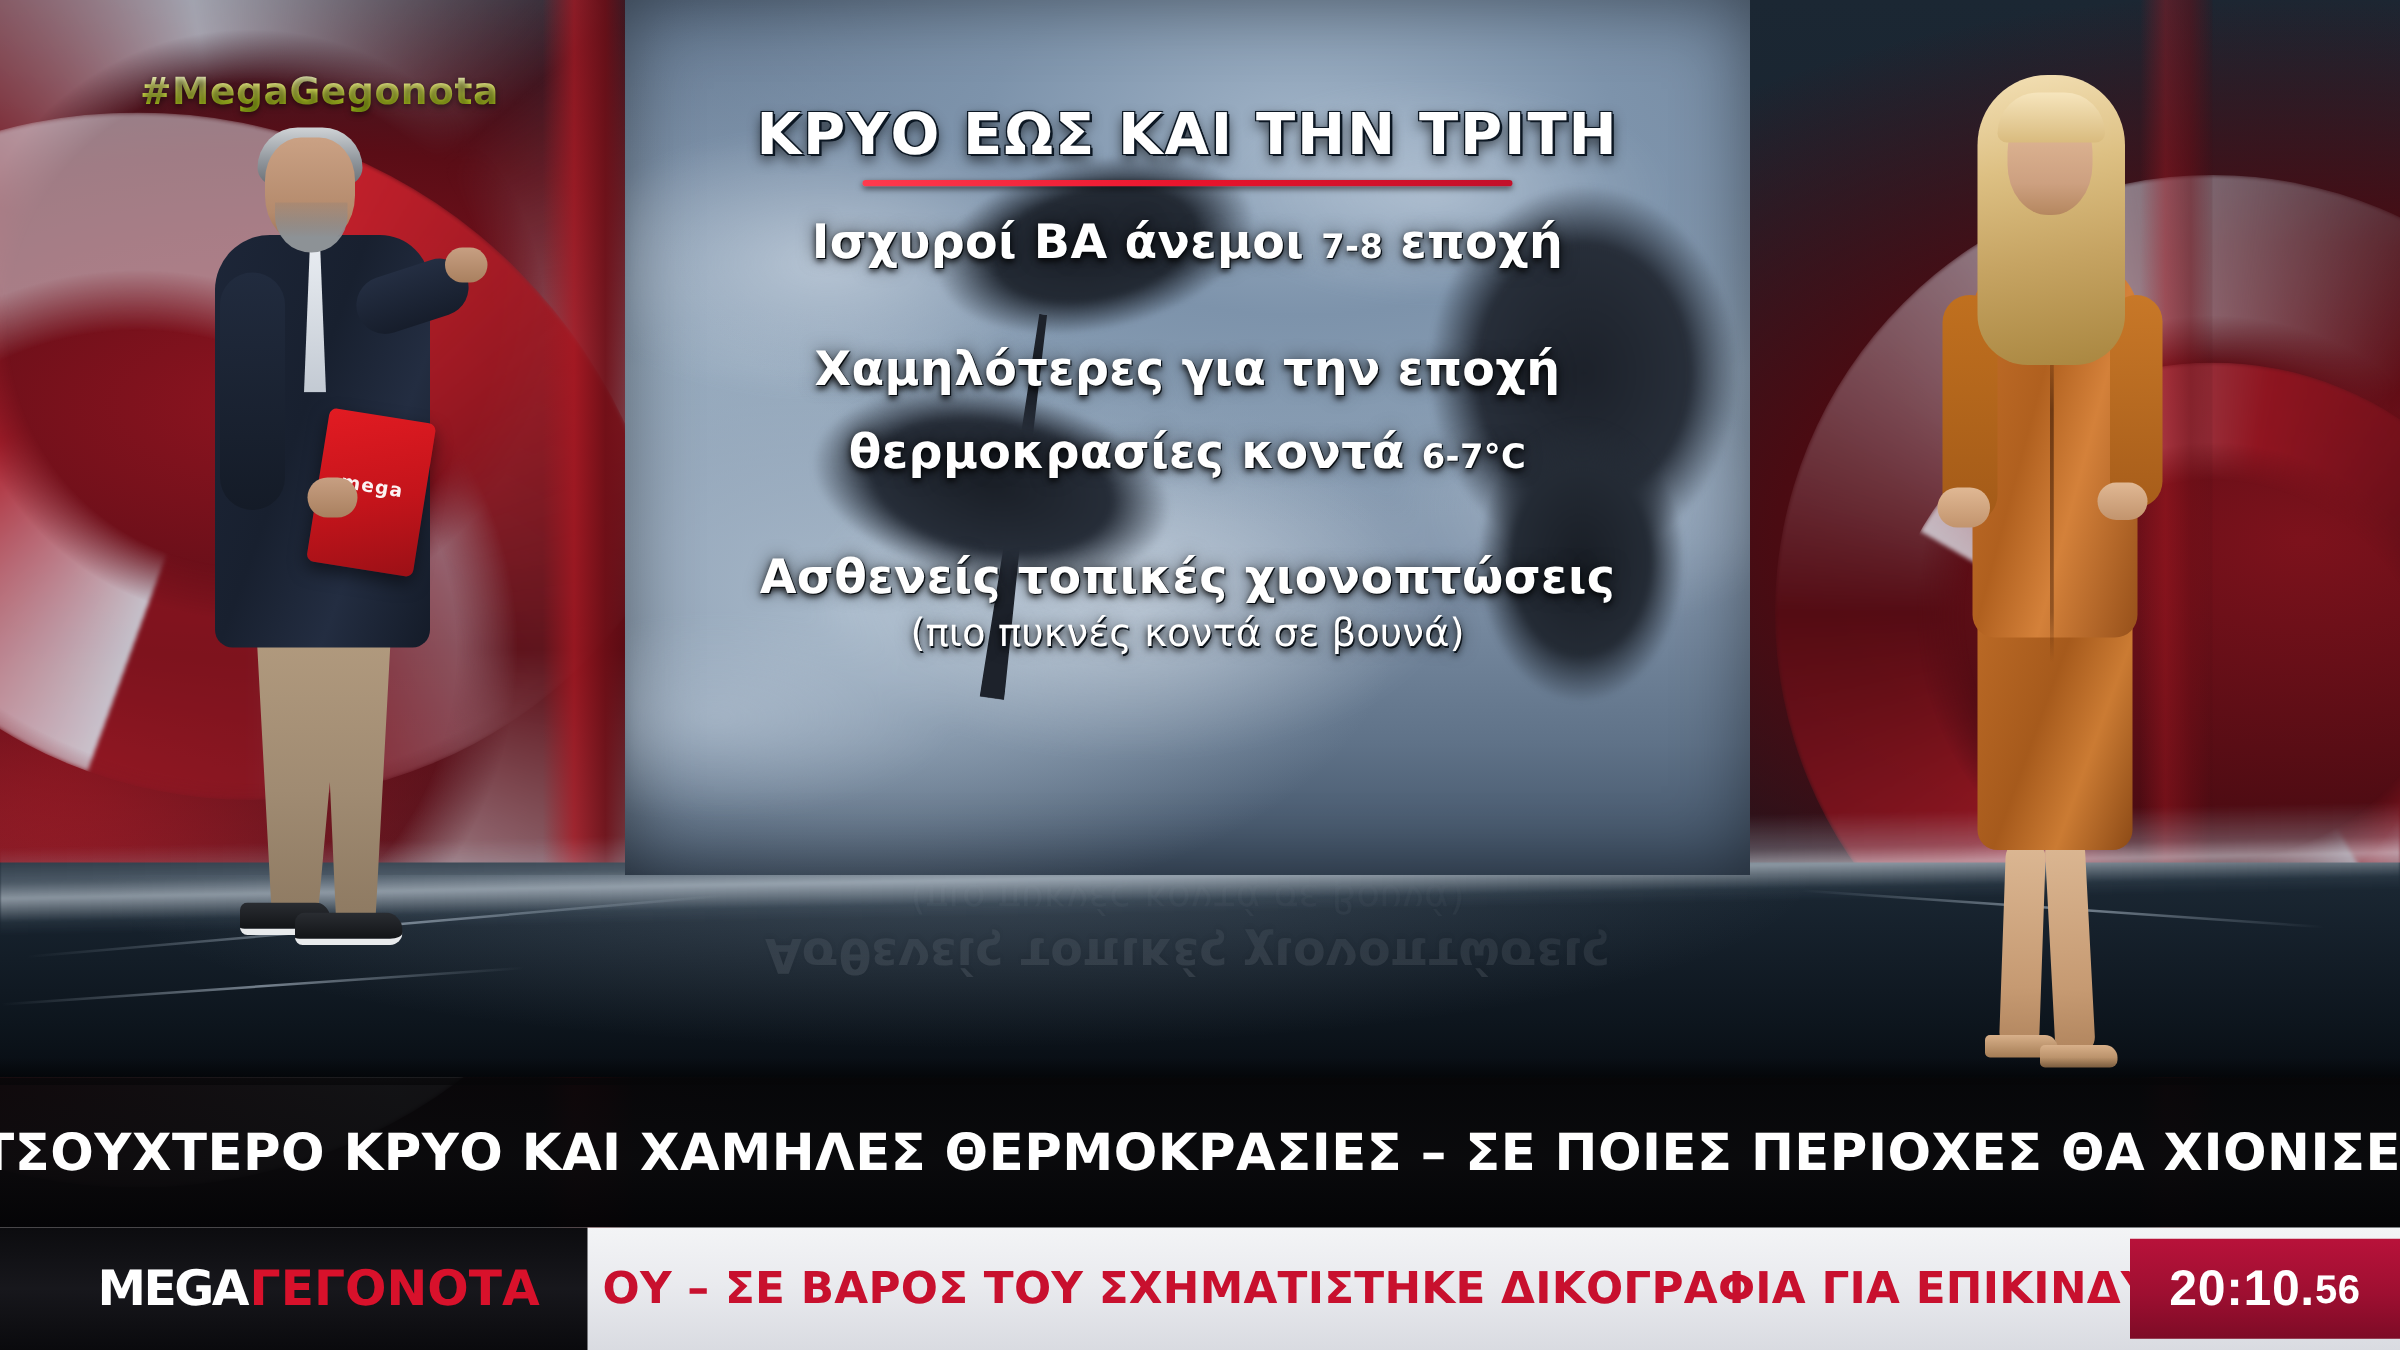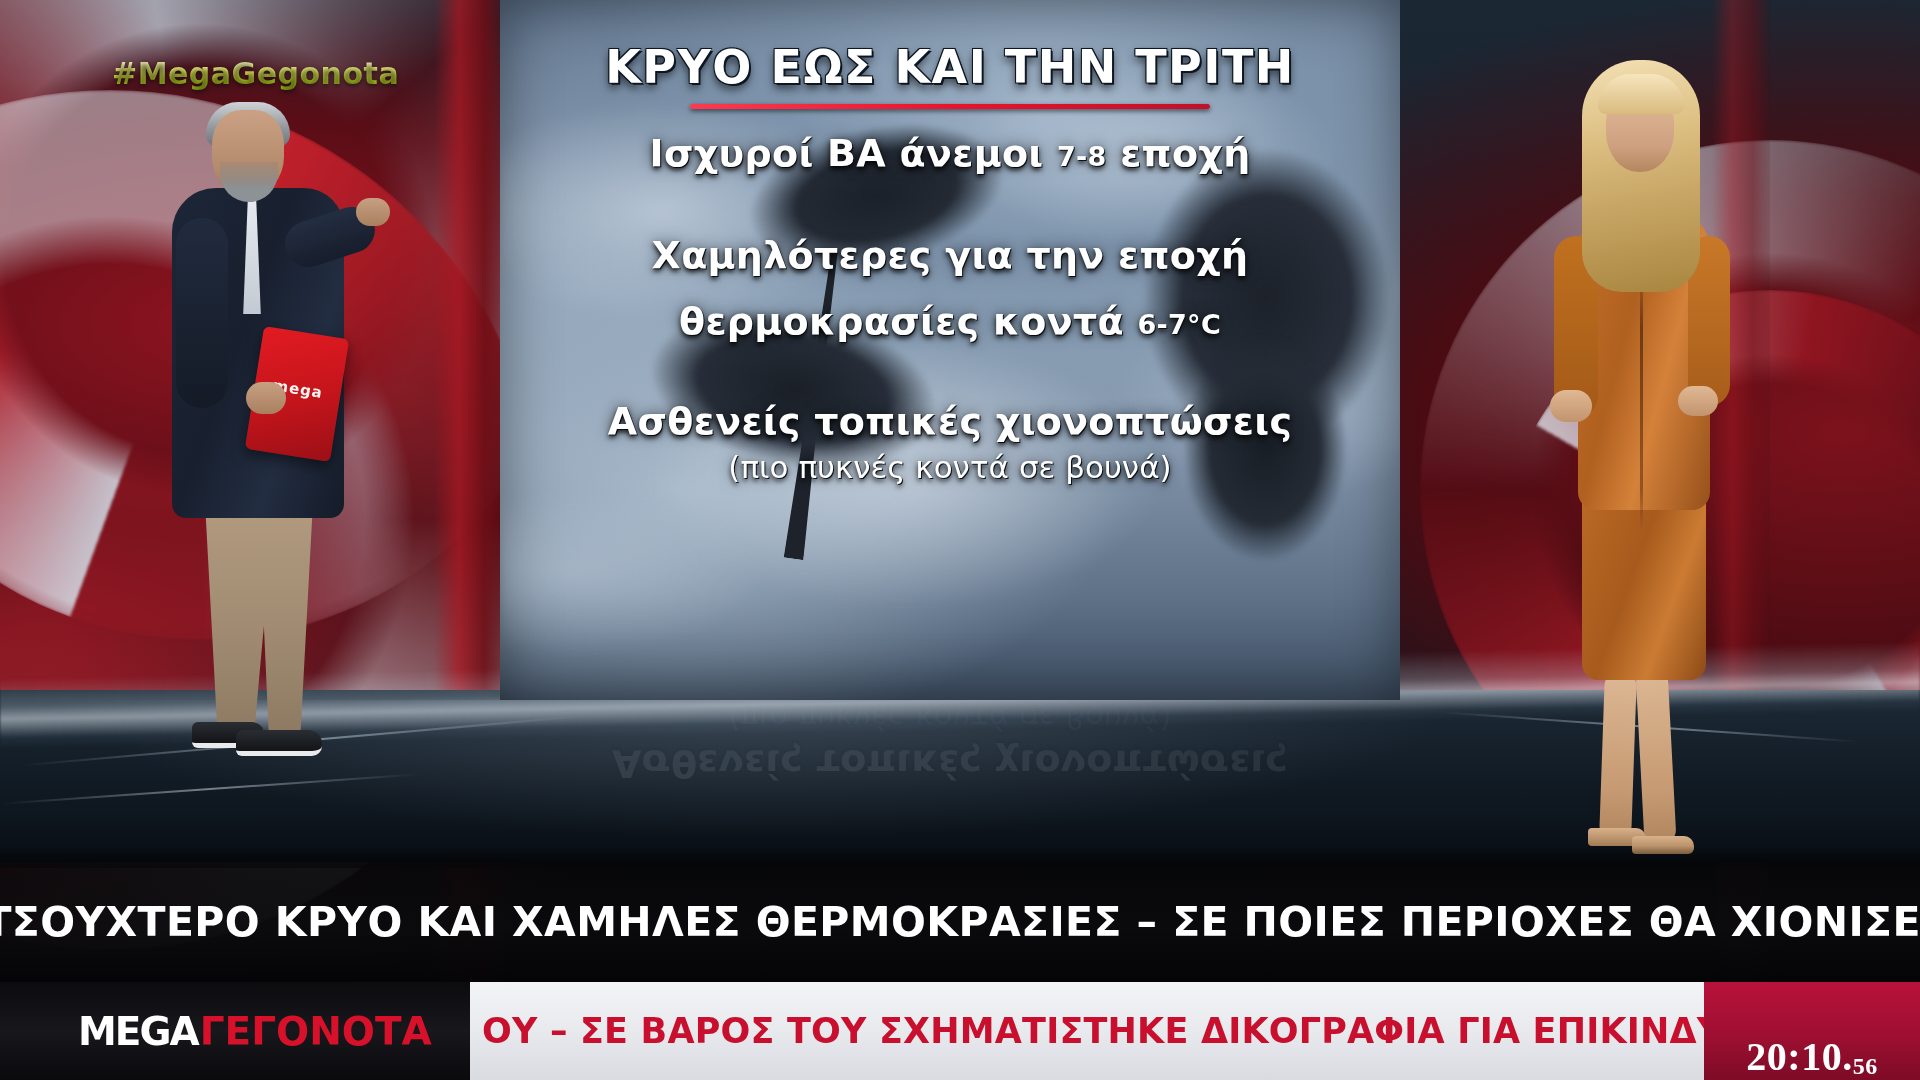--- a/index.html
+++ b/index.html
@@ -91,21 +91,21 @@
     background:radial-gradient(ellipse 46% 34% at 55% 45%, #1a1f27 0%, #262d38 50%, rgba(38,45,56,0) 75%);
     filter:blur(2.5px); transform:rotate(10deg); }
   .treeR { position:absolute; right:-30px; top:110px; width:340px; height:470px;
     background:radial-gradient(ellipse 48% 42% at 52% 40%, #1c212a 0%, #272e39 52%, rgba(39,46,57,0) 76%);
     filter:blur(2px); }
   .treeR2 { position:absolute; right:20px; top:300px; width:230px; height:330px;
     background:radial-gradient(ellipse 46% 44% at 50% 45%, #191e26 0%, #242b35 52%, rgba(36,43,53,0) 78%);
     filter:blur(2px); }
 
   .panel-text { position:absolute; inset:0; padding-top:40px; text-align:center;
-    color:#ffffff; text-shadow:0 3px 5px rgba(0,0,0,.85), 0 0 14px rgba(0,0,0,.55), 1px 1px 0 #14202c; }
+    color:#ffffff; text-shadow:0 3px 5px rgba(0,0,0,.85), 0 0 14px rgba(0,0,0,.55), 1px 1px 0 #14202c;margin-top:40px; }
   .wx-title { font-size:46px; font-weight:bold; letter-spacing:1.5px;
     font-family:"DejaVu Sans","Liberation Sans",sans-serif;
     text-shadow:0 0 2px #0d1824, 2px 2px 0 #0d1824, -1px -1px 0 #0d1824, 1px -1px 0 #0d1824,
                 -1px 1px 0 #0d1824, 0 5px 10px rgba(0,0,0,.7); }
   .wx-rule { width:520px; height:5px; margin:10px auto 0; border-radius:3px;
     background:linear-gradient(90deg,#ff3a4e 0%, #e8142c 50%, #c2102a 100%);
     box-shadow:0 2px 5px rgba(0,0,0,.6); }
   .wx-line { font-size:38px; font-weight:600; margin-top:22px; letter-spacing:.3px; }
   .wx-line b { font-weight:bold; font-size:27px; }
   .gap1 { margin-top:58px; }
@@ -218,26 +218,26 @@
   .ticker-logo { width:470px; height:98px; flex:0 0 470px; position:relative;
     background:linear-gradient(180deg,#0c0c0f 0%, #17171c 50%, #0a0a0d 100%);
     display:flex; align-items:center; padding-left:78px; gap:2px; }
   .logo-mega { color:#ffffff; font-size:39px; font-weight:bold; letter-spacing:-2px;
     font-family:"DejaVu Sans","Liberation Sans",sans-serif; }
   .logo-gegonota { color:#d8112b; font-size:39px; font-weight:bold; letter-spacing:0px;
     font-family:"DejaVu Sans","Liberation Sans",sans-serif; }
   .ticker-text { flex:1; overflow:hidden; white-space:nowrap;
     color:#c8102e; font-size:35px; font-weight:bold; letter-spacing:.2px;
     padding-left:12px; font-family:"DejaVu Sans","Liberation Sans",sans-serif; }
-  .ticker-clock { flex:0 0 216px; height:98px;
+  .ticker-clock { flex:0 0 216px; height:80px;
     background:linear-gradient(180deg,#b8123a 0%, #9e0f31 55%, #7d0b26 100%);
-    display:flex; align-items:flex-end; justify-content:center;
+    display:flex; align-items:center; justify-content:center;
     color:#ffffff; font-size:40px; font-weight:bold; letter-spacing:.5px;
-    font-family:Liberation Serif, serif; }
-  .ticker-clock .secs { font-size:24px; }
+    font-family:Liberation Sans, sans-serif; }
+  .ticker-clock .secs { font-size:32px; }
 
   
   .lt-shadow { position:absolute; left:0; right:0; top:846px; height:22px;
     background:linear-gradient(180deg, rgba(0,0,0,0), rgba(0,0,0,.7)); }
 </style>
 </head>
 <body>
 
 <div id="stage">
 

